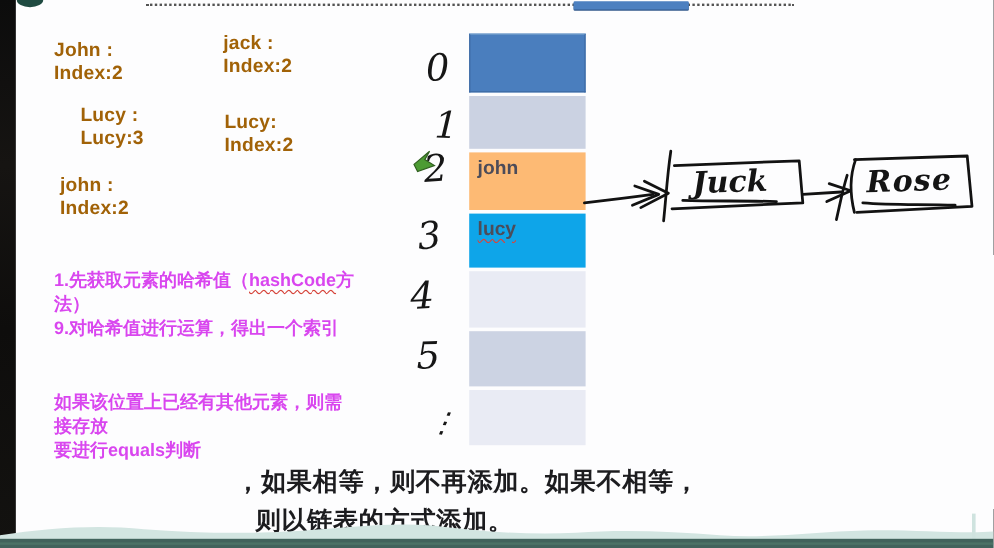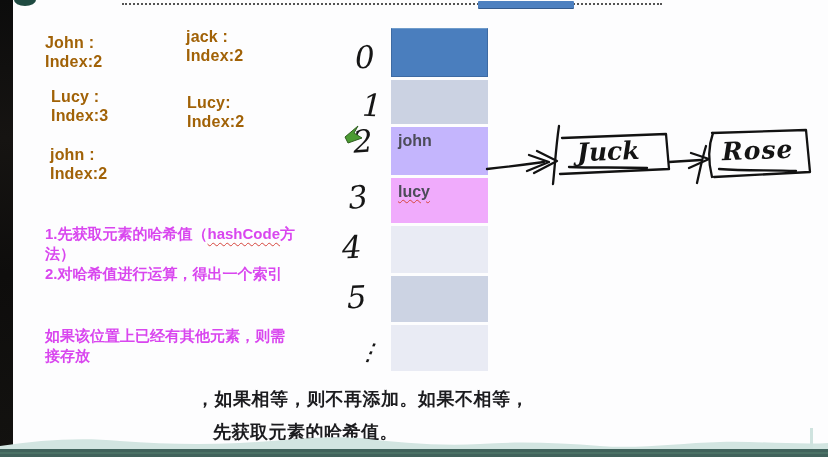--- a/index.html
+++ b/index.html
@@ -21,30 +21,30 @@
 
   .entry { position:absolute; font-size:16px; line-height:19px; color:#a16207;
     font-weight:bold; letter-spacing:.2px; }
   .entry span { display:block; }
 
   .notes { position:absolute; font-size:15px; line-height:20px; color:#d946ef; font-weight:bold; }
   .notes span { display:block; white-space:nowrap; }
   .notes .inline { display:inline; }
   .code-sq { display:inline; text-decoration:underline; text-decoration-style:wavy;
     text-decoration-color:#d6453c; text-decoration-thickness:1px; text-underline-offset:3px; }
-  .big-note { position:absolute; font-size:18px; color:#1c1c1f; font-weight:bold;
+  .big-note { position:absolute; font-size:21px; color:#1c1c1f; font-weight:bold;
     white-space:nowrap; letter-spacing:.5px; }
 
   .htable { position:absolute; left:391px; top:28px; width:97px; }
   .hrow { width:97px; margin-bottom:3px; font-size:16px; color:#4c4c59; font-weight:bold;
     padding:5px 0 0 7px; }
   .hrow:nth-child(1){ height:49px; background:#4a7ebe; border:1px solid #3d6aa3; border-top-color:#6f9ccb; }
   .hrow:nth-child(2){ height:44px; background:#cbd2e2; }
-  .hrow:nth-child(3){ height:48px; background:#c4b5fd; }
-  .hrow:nth-child(4){ height:45px; background:#f0abfc; }
+  .hrow:nth-child(3){ height:48px; background:#fdba74; }
+  .hrow:nth-child(4){ height:45px; background:#0ea5e9; }
   .hrow:nth-child(5){ height:47px; background:#e9ebf4; }
   .hrow:nth-child(6){ height:46px; background:#ccd3e3; }
   .hrow:nth-child(7){ height:46px; background:#e9ebf4; }
   .misspell { text-decoration:underline; text-decoration-style:wavy; text-decoration-color:#d6453c;
     text-decoration-thickness:1px; text-underline-offset:2px; }
 
   .digit { position:absolute; font-family:"DejaVu Serif", serif; font-style:italic;
     font-size:31px; color:#161616; line-height:1; }
   .digit.d0 { left:355px; top:42px; transform:rotate(-3deg); }
   .digit.d1 { left:362px; top:90px; transform:rotate(2deg); }
@@ -72,46 +72,47 @@
 <div class="scroll-thumb"></div>
 
 <div class="entry" style="left:45px;top:33px">
   <span>John :</span>
   <span>Index:2</span>
 </div>
 <div class="entry" style="left:186px;top:27px">
   <span>jack :</span>
   <span>Index:2</span>
 </div>
-<div class="entry" style="left:51px;top:87px">
+<div class="entry" style="left:67px;top:87px">
   <span>Lucy :</span>
-  <span>Index:3</span>
+  <span>Lucy:3</span>
 </div>
 <div class="entry" style="left:187px;top:93px">
   <span>Lucy:</span>
   <span>Index:2</span>
 </div>
 <div class="entry" style="left:50px;top:145px">
   <span>john :</span>
   <span>Index:2</span>
 </div>
 
 <div class="notes" style="left:45px;top:224px">
   <span><span class="inline">1.先获取元素的哈希值（</span><span class="inline code-sq">hashCode</span><span class="inline">方</span></span>
   <span>法）</span>
-  <span>2.对哈希值进行运算，得出一个索引</span>
+  <span>9.对哈希值进行运算，得出一个索引</span>
 </div>
 
 <div class="notes" style="left:45px;top:326px">
   <span>如果该位置上已经有其他元素，则需</span>
   <span>接存放</span>
+  <span><span class="inline">要进行</span><span class="inline">equals</span><span class="inline">判断</span></span>
 </div>
 
 <div class="big-note" style="left:196px;top:387px">，如果相等，则不再添加。如果不相等，</div>
-<div class="big-note" style="left:213px;top:420px">先获取元素的哈希值。</div>
+<div class="big-note" style="left:213px;top:420px">则以链表的方式添加。</div>
 
 <div class="htable">
   <div class="hrow"></div>
   <div class="hrow"></div>
   <div class="hrow"><span>john</span></div>
   <div class="hrow"><span class="misspell">lucy</span></div>
   <div class="hrow"></div>
   <div class="hrow"></div>
   <div class="hrow"></div>
 </div>

